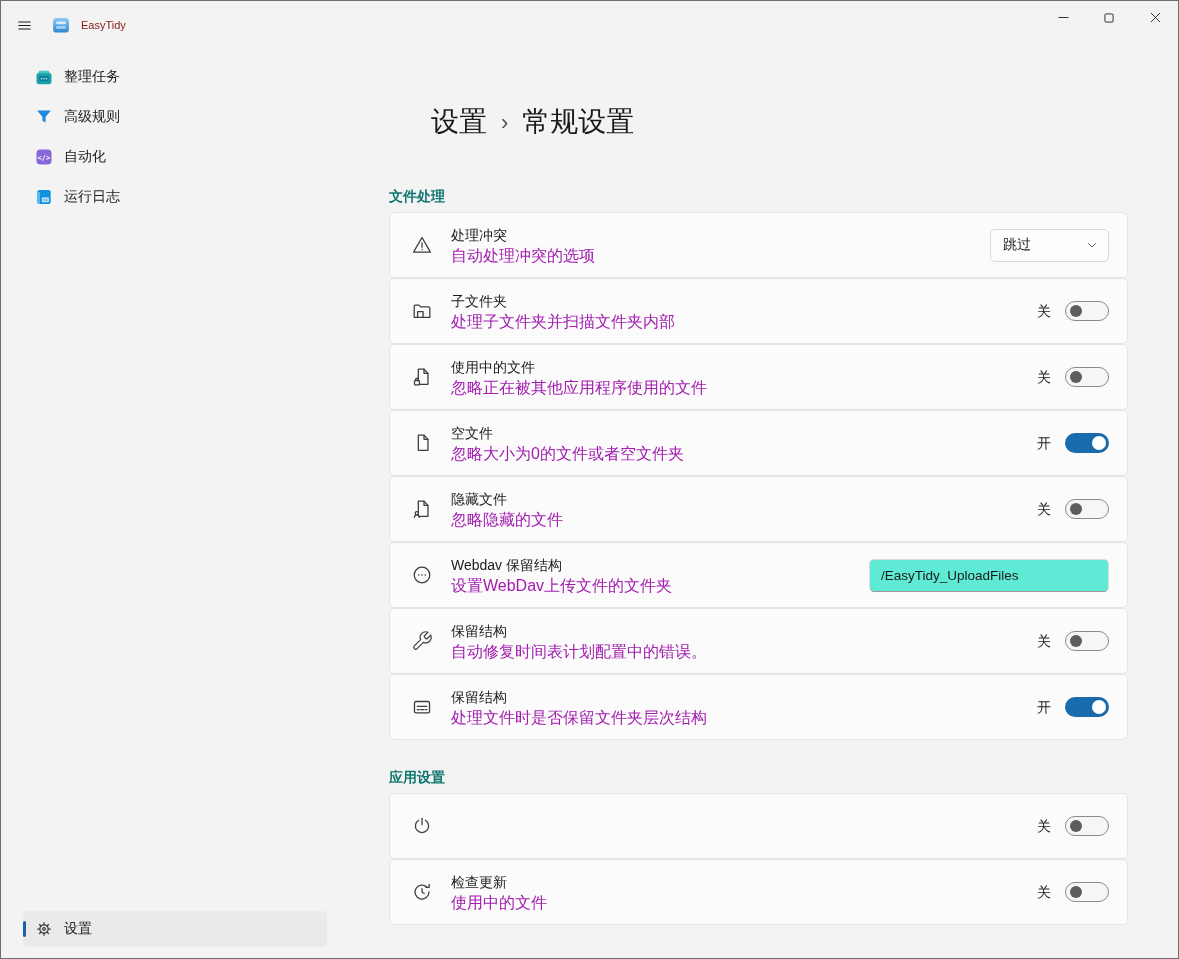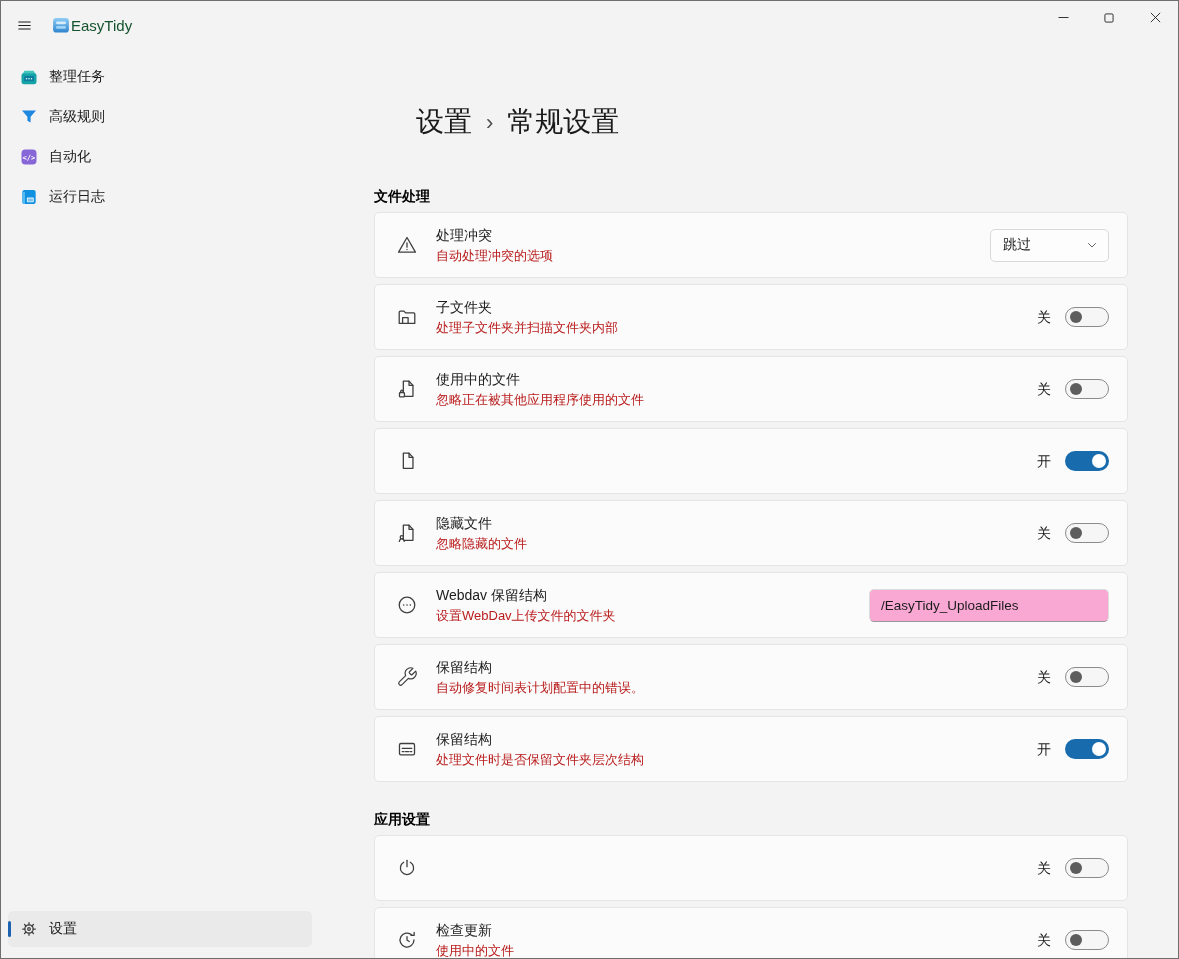--- a/index.html
+++ b/index.html
@@ -4,60 +4,60 @@
 <style>
   html,body{margin:0;padding:0;width:1179px;height:959px;overflow:hidden;
     font-family:"Liberation Sans","DejaVu Sans",sans-serif;}
   .window{width:1179px;height:959px;box-sizing:border-box;background:#f3f3f3;
     border:1px solid #6e6e6e;display:flex;flex-direction:column;}
   
   .titlebar{flex:0 0 48px;display:flex;align-items:center;padding-left:8px;}
   .icon-btn{width:30px;height:30px;border:none;background:transparent;border-radius:5px;
     display:flex;align-items:center;justify-content:center;padding:0;cursor:pointer;}
   .app-icon{width:20px;height:20px;margin-left:12px;display:flex;align-items:center;}
-  .app-title{font-size:15px;color:#14532d;}
+  .app-title{font-size:11px;color:#7f1d1d;margin-left:10px;}
   .win-controls{margin-left:auto;display:flex;align-self:flex-start;}
   .win-btn{width:46px;height:33px;border:none;background:transparent;display:flex;
     align-items:center;justify-content:center;padding:0;cursor:pointer;}
   
   .body-row{flex:1;display:flex;min-height:0;}
   .sidebar{flex:0 0 318px;width:318px;display:flex;flex-direction:column;
-    padding:10px 7px 7px;box-sizing:border-box;}
+    padding:10px 7px 7px;box-sizing:border-box;margin-left:15px;}
   .nav-item{height:36px;margin-bottom:4px;border-radius:5px;display:flex;align-items:center;
     padding:0 11px;position:relative;cursor:pointer;}
   .nav-item.selected{background:#eaeaea;}
   .nav-indicator{position:absolute;left:0;top:10px;width:3px;height:16px;border-radius:2px;}
   .nav-label{font-size:14px;color:#1b1b1b;margin-left:10px;}
   .sidebar-footer{margin-top:auto;}
   .icon{display:flex;align-items:center;justify-content:center;}
   main{flex:1;padding:0 50px 0 55px;overflow:hidden;box-sizing:border-box;}
   
   .breadcrumb{margin:52px 0 0 42px;display:flex;align-items:center;gap:14px;
     font-size:28px;color:#1a1a1a;line-height:38px;}
   .breadcrumb .chev{font-size:22px;color:#4f4f4f;margin-top:3px;}
   
   .sections{margin-top:45px;}
   .section + .section{margin-top:28px;}
-  .section-title{font-size:14px;font-weight:700;color:#000000;line-height:19px;margin-bottom:6px;}
+  .section-title{font-size:14px;font-weight:700;color:#0f766e;line-height:19px;margin-bottom:6px;}
   .card{height:66px;box-sizing:border-box;background:#fbfbfb;border:1px solid #e5e5e5;
-    border-radius:5px;margin-bottom:6px;display:flex;align-items:center;padding:0 18px 0 19px;}
+    border-radius:5px;margin-bottom:0;display:flex;align-items:center;padding:0 18px 0 19px;}
   .card-icon{width:26px;display:flex;justify-content:center;}
   .card-text{margin-left:16px;}
   .card-title{font-size:14px;color:#1b1b1b;line-height:19px;}
-  .card-sub{font-size:13px;color:#b91c1c;line-height:16px;margin-top:3px;}
+  .card-sub{font-size:16px;color:#a21caf;line-height:16px;margin-top:3px;}
   .card-control{margin-left:auto;display:flex;align-items:flex-end;}
   .state-label{font-size:14px;color:#1b1b1b;margin-right:14px;}
   .toggle{width:44px;height:20px;border-radius:10px;position:relative;box-sizing:border-box;cursor:pointer;}
   .toggle.off{border:1px solid #8b8b8b;background:#f6f6f6;}
   .toggle.off .knob{position:absolute;left:4px;top:3px;width:12px;height:12px;border-radius:50%;background:#5d5d5d;}
   .toggle.on .knob{position:absolute;right:3px;top:3px;width:14px;height:14px;border-radius:50%;background:#ffffff;}
   .dropdown{min-width:119px;height:33px;box-sizing:border-box;background:#fdfdfd;
     border:1px solid #d9d9d9;border-radius:5px;display:flex;align-items:center;
     justify-content:space-between;padding:0 10px 0 12px;font-size:14px;color:#1b1b1b;cursor:pointer;}
-  .textbox{width:240px;height:33px;box-sizing:border-box;background:#f9a8d4;
+  .textbox{width:240px;height:33px;box-sizing:border-box;background:#5eead4;
     border:1px solid #dcdcdc;border-bottom:1px solid #999999;border-radius:5px;
     padding:0 11px;font-size:13.5px;color:#1b1b1b;font-family:inherit;outline:none;}
 </style>
 </head>
 <body>
 
 <div class="window">
 
   <div class="titlebar">
     <button class="icon-btn">
@@ -244,20 +244,24 @@
             </div>
             <div class="card">
               <div class="card-icon">
                 <span class="icon">
                   <svg width="22" height="22" viewBox="0 0 24 24" fill="none" stroke="#3e3e3e" stroke-width="1.4" stroke-linecap="round" stroke-linejoin="round">
                     <path d="M8 3.5h6.2L18.5 8v12h-10.5z"></path>
                     <path d="M14.2 3.5V8h4.3"></path>
                   </svg>
                 </span>
               </div>
+              <div class="card-text">
+                <div class="card-title">空文件</div>
+                <div class="card-sub">忽略大小为0的文件或者空文件夹</div>
+              </div>
               <div class="card-control">
                 <span class="state-label">开</span>
                 <div class="toggle on" style="background: rgb(24, 107, 172);">
                   <div class="knob"></div>
                 </div>
               </div>
             </div>
             <div class="card">
               <div class="card-icon">
                 <span class="icon">

